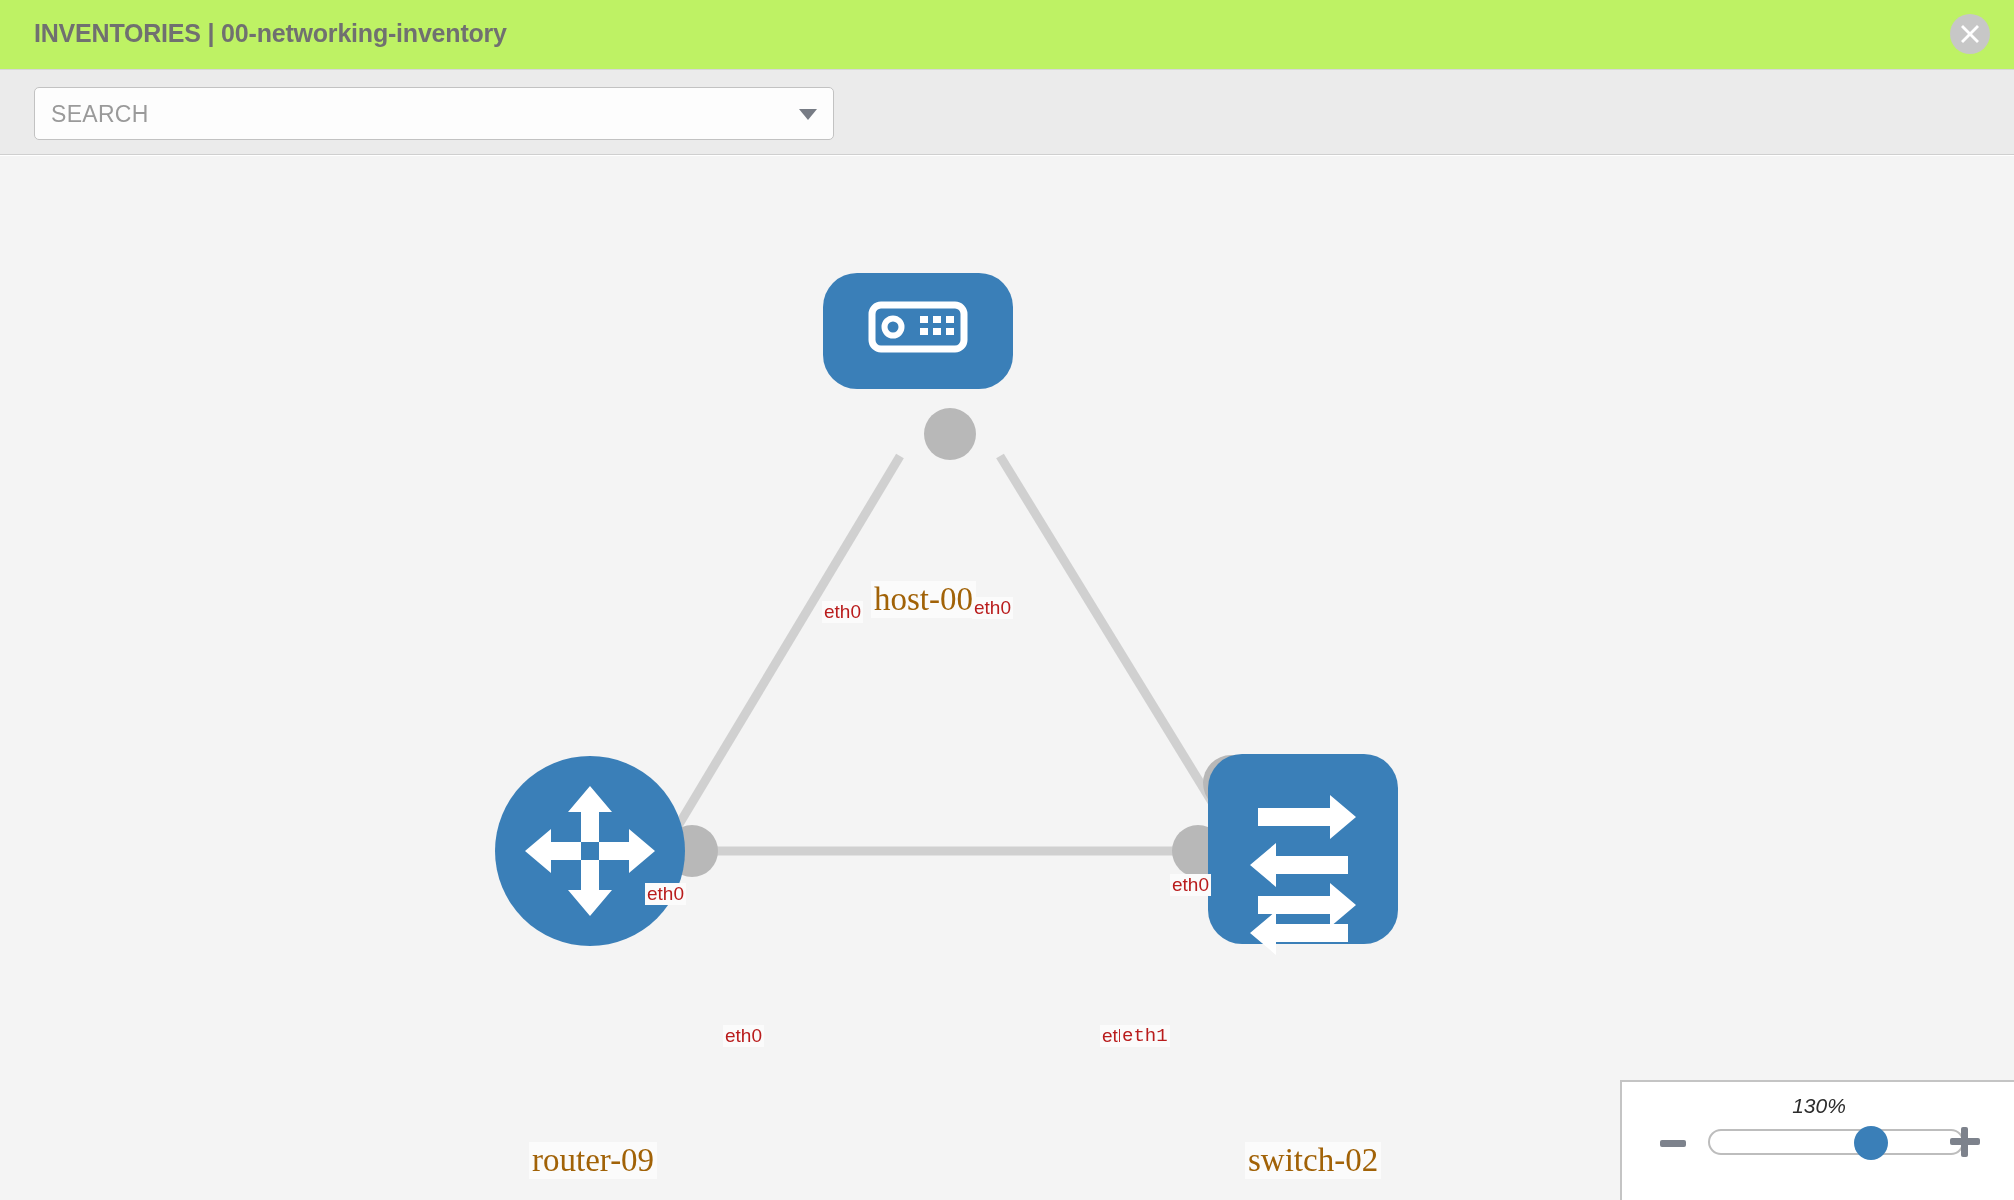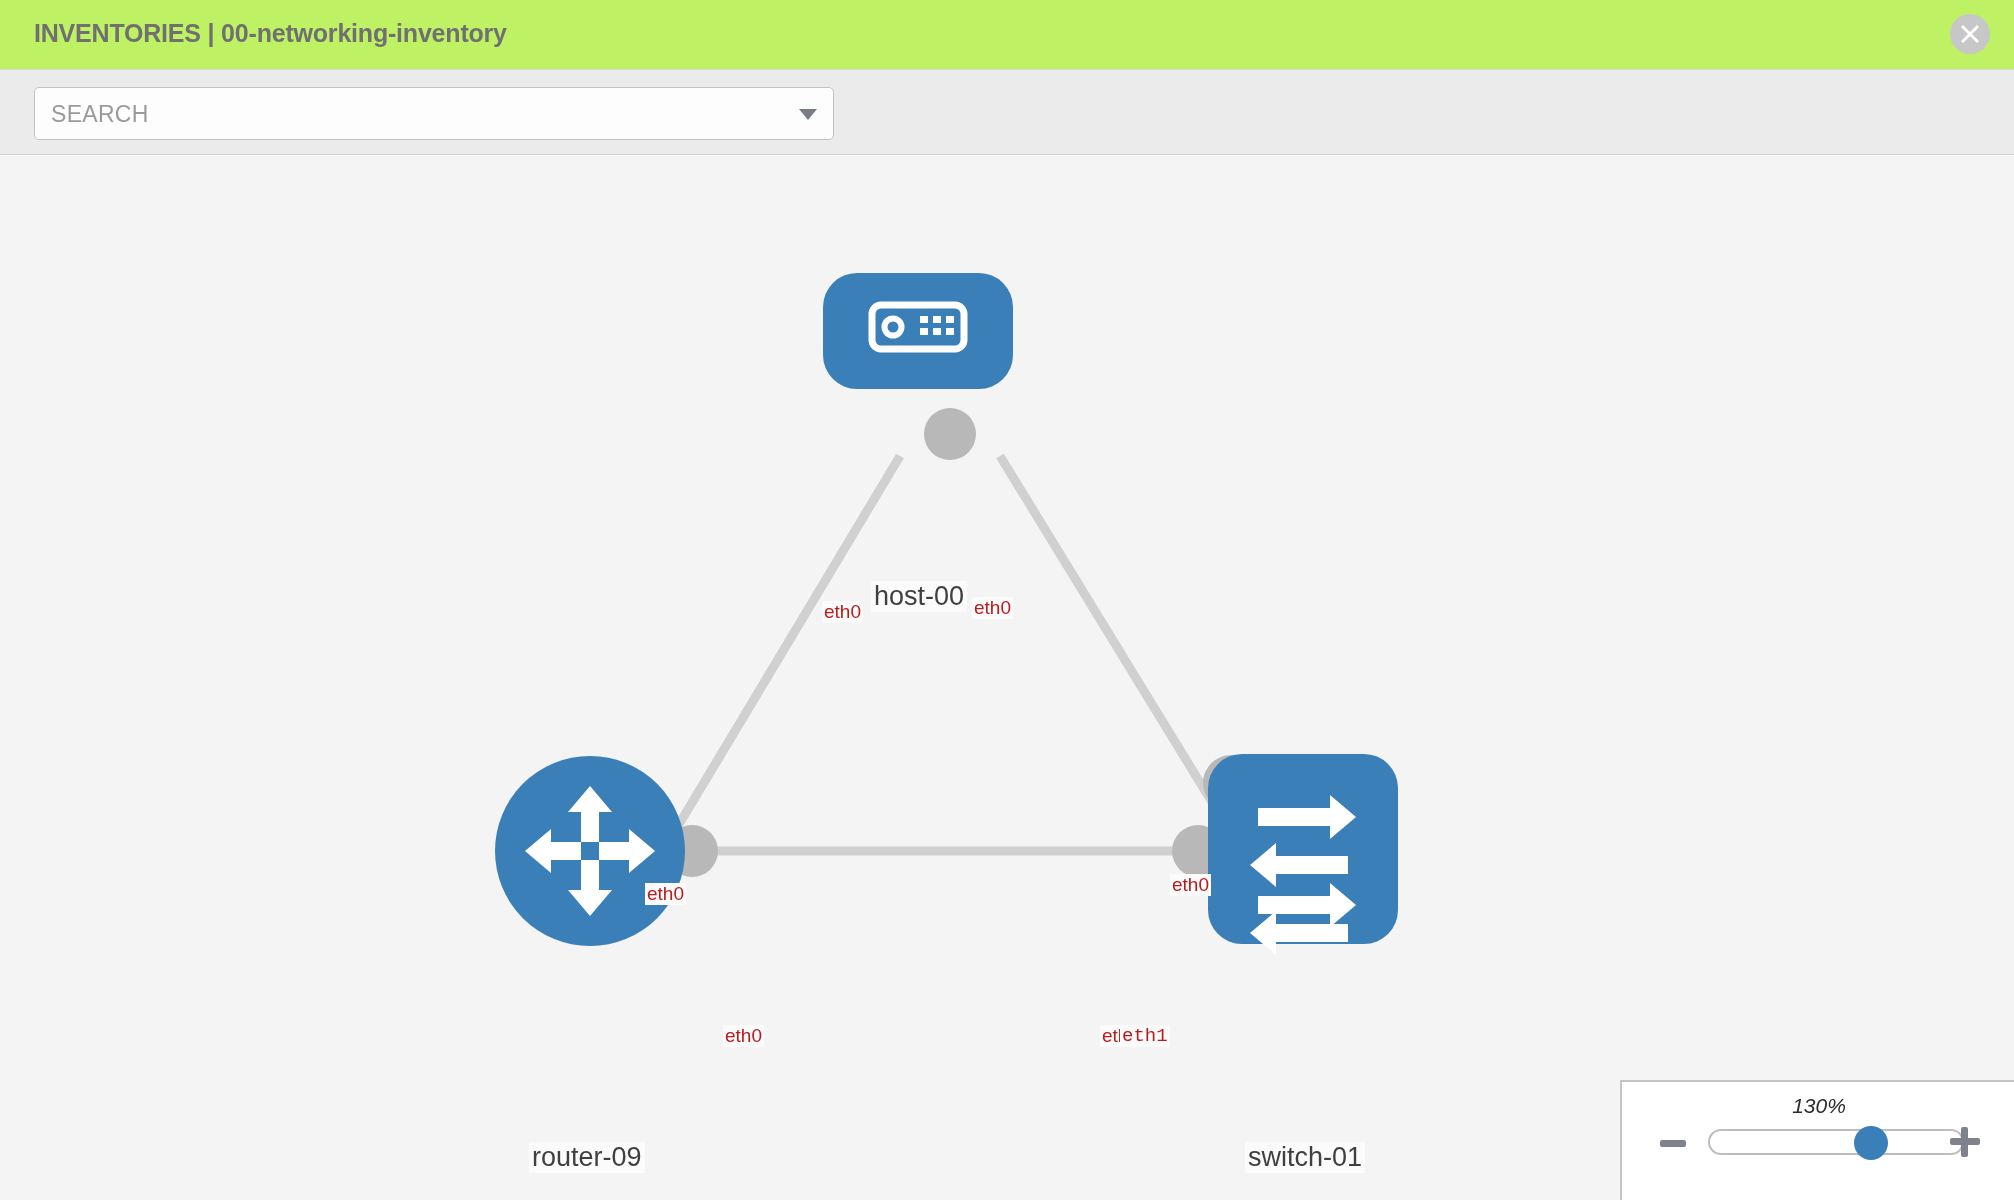--- a/index.html
+++ b/index.html
@@ -86,25 +86,26 @@
   .canvas {
     position: absolute; left: 0; top: 156px;
     width: 2014px; height: 1044px;
     background: #f4f4f4;
     overflow: hidden;
   }
   .topology-svg { position: absolute; left: 0; top: 0; }
 
   .node-label {
     position: absolute;
-    font-size: 27px;
-    color: #404040;
+    font-size: 33px;
+    color: #a16207;
     background: #fbfbfb;
     padding: 0 3px;
     white-space: nowrap;
+    font-family: Liberation Serif, serif;
   }
   .iface-label {
     position: absolute;
     font-size: 19px;
     color: #b91c1c;
     background: #fbfbfb;
     padding: 0 2px;
     white-space: nowrap;
   }
 
@@ -234,21 +235,21 @@
         <path d="M1258 652 h72 v-13 l26 22 l-26 22 v-13 h-72 z"></path>
         <path d="M1348 700 h-72 v-13 l-26 22 l26 22 v-13 h72 z"></path>
         <path d="M1258 740 h72 v-13 l26 22 l-26 22 v-13 h-72 z"></path>
         <path d="M1348 774 h-72 v-13 l-26 22 l26 22 v-13 h72 z" transform="translate(0,-6)"></path>
       </g>
     </g>
   </svg>
 
   <div class="node-label" style="left:871px; top:425px;">host-00</div>
   <div class="node-label" style="left:529px; top:986px;">router-09</div>
-  <div class="node-label" style="left:1245px;top:986px;">switch-01</div>
+  <div class="node-label" style="left:1245px;top:986px;">switch-02</div>
 
   <div class="iface-label" style="left:822px; top:445px;">eth0</div>
   <div class="iface-label" style="left:972px; top:441px;">eth0</div>
   <div class="iface-label" style="left:645px; top:727px;">eth0</div>
   <div class="iface-label" style="left:1170px;top:718px;">eth0</div>
   <div class="iface-label" style="left:723px; top:869px;">eth0</div>
   <div class="iface-label" style="left:1100px;top:869px;">eth0</div>
   <div class="iface-label" style="left:1120px;top:869px;font-family:Liberation Mono, monospace;">eth1</div>
 </div>
 

